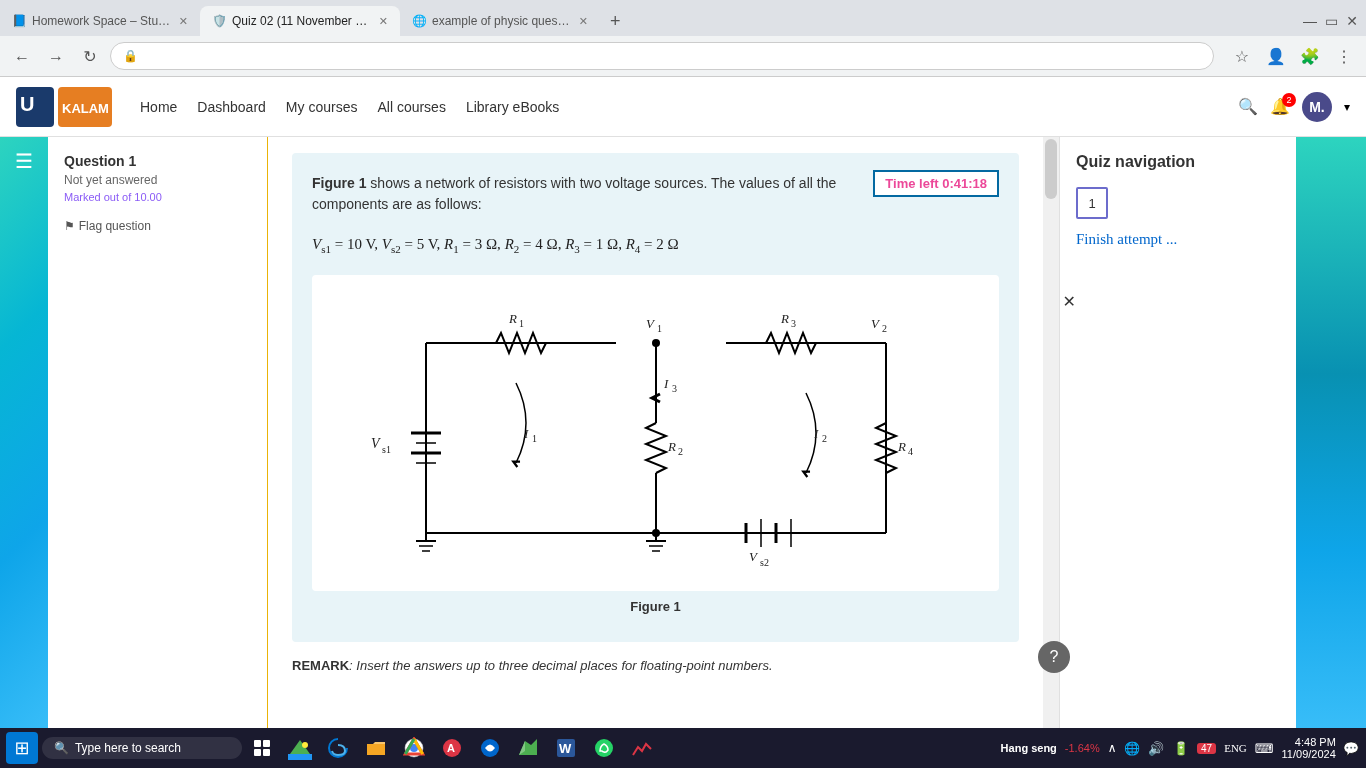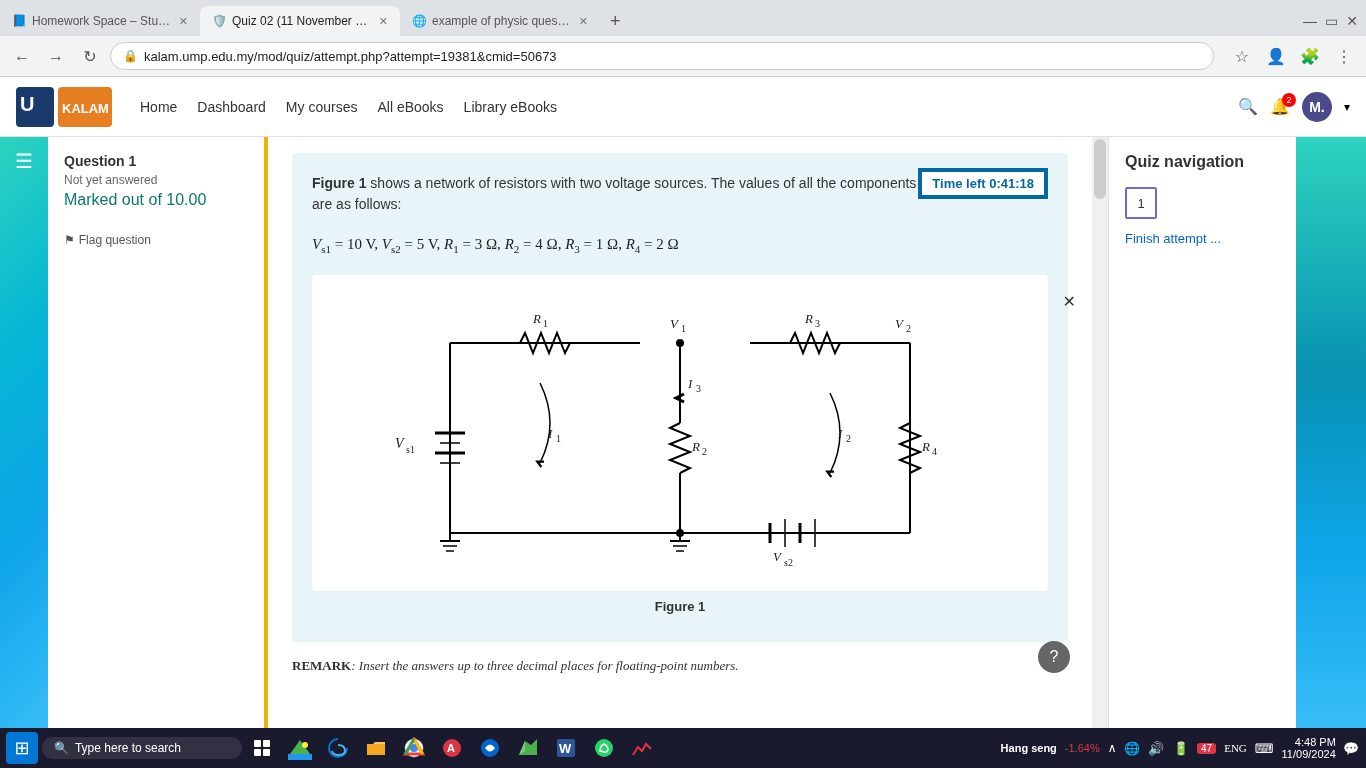--- a/index.html
+++ b/index.html
@@ -32,40 +32,40 @@
     .notif-badge { position: relative; font-size: 16px; cursor: pointer; color: #555; }
     .badge { position: absolute; top: -4px; right: -6px; background: red; color: #fff; font-size: 9px; border-radius: 50%; width: 14px; height: 14px; display: flex; align-items: center; justify-content: center; }
     .user-avatar { width: 30px; height: 30px; background: #4a4a8a; border-radius: 50%; display: flex; align-items: center; justify-content: center; color: #fff; font-size: 14px; font-weight: bold; cursor: pointer; }
     .taskbar { height: 40px; background: #1a1a2e; display: flex; align-items: center; padding: 0 8px; position: absolute; bottom: 0; width: 100%; }
 
     
     .side-toggle { width: 48px; background: linear-gradient(135deg, #2dd4bf, #06b6d4, #0ea5e9, #38bdf8); display: flex; align-items: flex-start; justify-content: center; padding-top: 12px; flex-shrink: 0; }
     .hamburger { font-size: 20px; color: #fff; cursor: pointer; }
 
     
-    .left-panel { width: 220px; background: #fff; border-right: 4px solid #eab308; padding: 16px; flex-shrink: 0; overflow-y: auto; }
+    .left-panel { width: 220px; background: #fff; border-right: 1px solid #eab308; padding: 16px; flex-shrink: 0; overflow-y: auto; }
     .question-label { font-size: 14px; font-weight: bold; color: #333; margin-bottom: 4px; }
     .question-status { font-size: 12px; color: #666; margin-bottom: 4px; }
-    .marked-out { font-size: 16px; color: #0f766e; margin-bottom: 24px; }
+    .marked-out { font-size: 11px; color: #8b5cf6; margin-bottom: 16px; }
     .flag-question { display: flex; align-items: center; gap: 4px; font-size: 12px; color: #555; cursor: pointer; }
     .flag-icon { font-size: 12px; color: #555; }
 
     
     .main-content { flex: 1; background: #fff; overflow-y: auto; padding: 16px 24px; }
     .question-box { background: #e8f4f8; border-radius: 4px; padding: 20px; margin-bottom: 16px; }
     .question-text { font-size: 14px; color: #333; margin-bottom: 12px; line-height: 1.5; }
     .figure-caption { text-align: center; font-size: 13px; font-weight: bold; color: #333; margin-top: 8px; margin-bottom: 8px; }
-    .remark-text { font-size: 13px; color: #333; margin-bottom: 16px; font-style: italic; font-family: Liberation Serif, serif; }
+    .remark-text { font-size: 13px; color: #333; margin-bottom: 16px; font-style: italic; }
     .remark-text strong { font-style: normal; font-weight: bold; }
     .section-title { font-size: 14px; font-weight: bold; color: #333; text-decoration: underline; margin-bottom: 8px; }
     .quiz-nav-title { font-size: 16px; font-weight: bold; color: #333; margin-bottom: 16px; }
     .quiz-nav-grid { display: flex; flex-wrap: wrap; gap: 4px; margin-bottom: 12px; }
     .nav-q-btn { width: 32px; height: 32px; border: 2px solid #6c6ccc; background: #fff; color: #333; font-size: 13px; cursor: pointer; display: flex; align-items: center; justify-content: center; border-radius: 2px; }
     .nav-q-btn.current { border-color: #6c6ccc; background: #fff; }
-    .finish-attempt { color: #0066cc; font-size: 13px; cursor: pointer; text-decoration: none; }
+    .finish-attempt { color: #0066cc; font-size: 15px; cursor: pointer; text-decoration: none; font-family: Liberation Serif, serif; }
 
     
     .scroll-area { width: 16px; background: #f0f0f0; flex-shrink: 0; position: relative; }
     .scroll-thumb { width: 12px; height: 60px; background: #ccc; border-radius: 6px; margin: 2px; position: absolute; top: 0; }
 
     
     .taskbar { height: 40px; background: #1a1a2e; display: flex; align-items: center; padding: 0 6px; gap: 4px; }
     .taskbar-start { width: 32px; height: 32px; background: #0078d4; border-radius: 4px; display: flex; align-items: center; justify-content: center; color: #fff; font-size: 18px; cursor: pointer; }
     .taskbar-search { display: flex; align-items: center; gap: 6px; background: rgba(255,255,255,0.1); border-radius: 12px; padding: 4px 12px; color: #fff; font-size: 12px; cursor: pointer; width: 200px; }
     .taskbar-apps { display: flex; align-items: center; gap: 6px; flex: 1; }
@@ -110,21 +110,20 @@
       <span style="font-size:14px;color:#555;cursor:pointer;">▭</span>
       <span style="font-size:14px;color:#555;cursor:pointer;">✕</span>
     </div>
   </div>
   <div class="browser-controls">
     <button class="nav-btn">←</button>
     <button class="nav-btn">→</button>
     <button class="nav-btn">↻</button>
     <div class="address-bar">
       <span class="lock-icon">🔒</span>
-      <span class="address-text">kalam.ump.edu.my/mod/quiz/attempt.php?attempt=19381&amp;cmid=50673</span>
     </div>
     <div class="browser-actions">
       <button class="browser-action-btn">☆</button>
       <button class="browser-action-btn">👤</button>
       <button class="browser-action-btn">🧩</button>
       <button class="browser-action-btn">⋮</button>
     </div>
   </div>
 </div>
 
@@ -135,21 +134,21 @@
       <rect x="0" y="2" width="38" height="40" rx="4" fill="#1a3a6b"></rect>
       <text x="4" y="26" font-size="20" font-weight="bold" fill="white" font-family="Arial">U</text>
       <rect x="42" y="2" width="54" height="40" rx="4" fill="#e67e22"></rect>
       <text x="46" y="28" font-size="13" font-weight="bold" fill="white" font-family="Arial">KALAM</text>
     </svg>
   </div>
   <div class="nav-links">
     <a class="nav-link">Home</a>
     <a class="nav-link">Dashboard</a>
     <a class="nav-link">My courses</a>
-    <a class="nav-link">All eBooks</a>
+    <a class="nav-link">All courses</a>
     <a class="nav-link">Library eBooks</a>
   </div>
   <div class="nav-spacer"></div>
   <div class="nav-icons">
     <span class="search-icon">🔍</span>
     <div class="notif-badge">
       🔔
       <span class="badge">2</span>
     </div>
     <div class="user-avatar">M.</div>
@@ -170,21 +169,21 @@
     <div class="flag-question">
       <span class="flag-icon">⚑</span>
       <span>Flag question</span>
     </div>
   </div>
 
   <div class="main-content">
     <div class="question-box">
       <div class="question-text">
         <span style="float:right;">
-          <span style="border:4px solid #0369a1; color:#0369a1; padding:4px 10px; font-size:13px; font-weight:bold; background:#fff;">Time left 0:41:18</span>
+          <span style="border:2px solid #0369a1; color:#ec4899; padding:4px 10px; font-size:13px; font-weight:bold; background:#fff;">Time left 0:41:18</span>
         </span>
         <span style="font-weight:bold;">Figure 1</span><span> shows a network of resistors with two voltage sources. The values of all the components are as follows:</span>
       </div>
 
       <div style="margin-bottom:14px; font-size:15px; font-family:'Times New Roman',serif; color:#1d4ed8;">
         <svg width="580" height="30">
           <text x="0" y="22" font-size="15" font-family="Times New Roman,serif" fill="#222">
             <tspan font-style="italic">V</tspan><tspan font-size="11" baseline-shift="-4">s1</tspan>
             <tspan> = 10 V, </tspan>
             <tspan font-style="italic">V</tspan><tspan font-size="11" baseline-shift="-4">s2</tspan>
@@ -317,21 +316,21 @@
     <div class="remark-text">
       <strong>REMARK</strong><span>: Insert the answers up to three decimal places for floating-point numbers.</span>
     </div>
 
   </div>
 
   <div class="scroll-area">
     <div class="scroll-thumb"></div>
   </div>
 
-  <div style="display:flex; flex-direction:column; width:188px; background:#fff; border-left:1px solid #e0e0e0; padding:16px; flex-shrink:0; overflow-y:auto;">
+  <div style="display:flex; flex-direction:column; width:237px; background:#fff; border-left:1px solid #e0e0e0; padding:16px; flex-shrink:0; overflow-y:auto;">
     <div class="quiz-nav-title">Quiz navigation</div>
     <div class="quiz-nav-grid">
       <div class="nav-q-btn current">1</div>
     </div>
     <a class="finish-attempt">Finish attempt ...</a>
   </div>
 
   <div style="width:70px; background:linear-gradient(180deg, #2dd4bf 0%, #0891b2 40%, #0ea5e9 70%, #38bdf8 100%); flex-shrink:0;"></div>
 
   <div class="help-btn">?</div>

